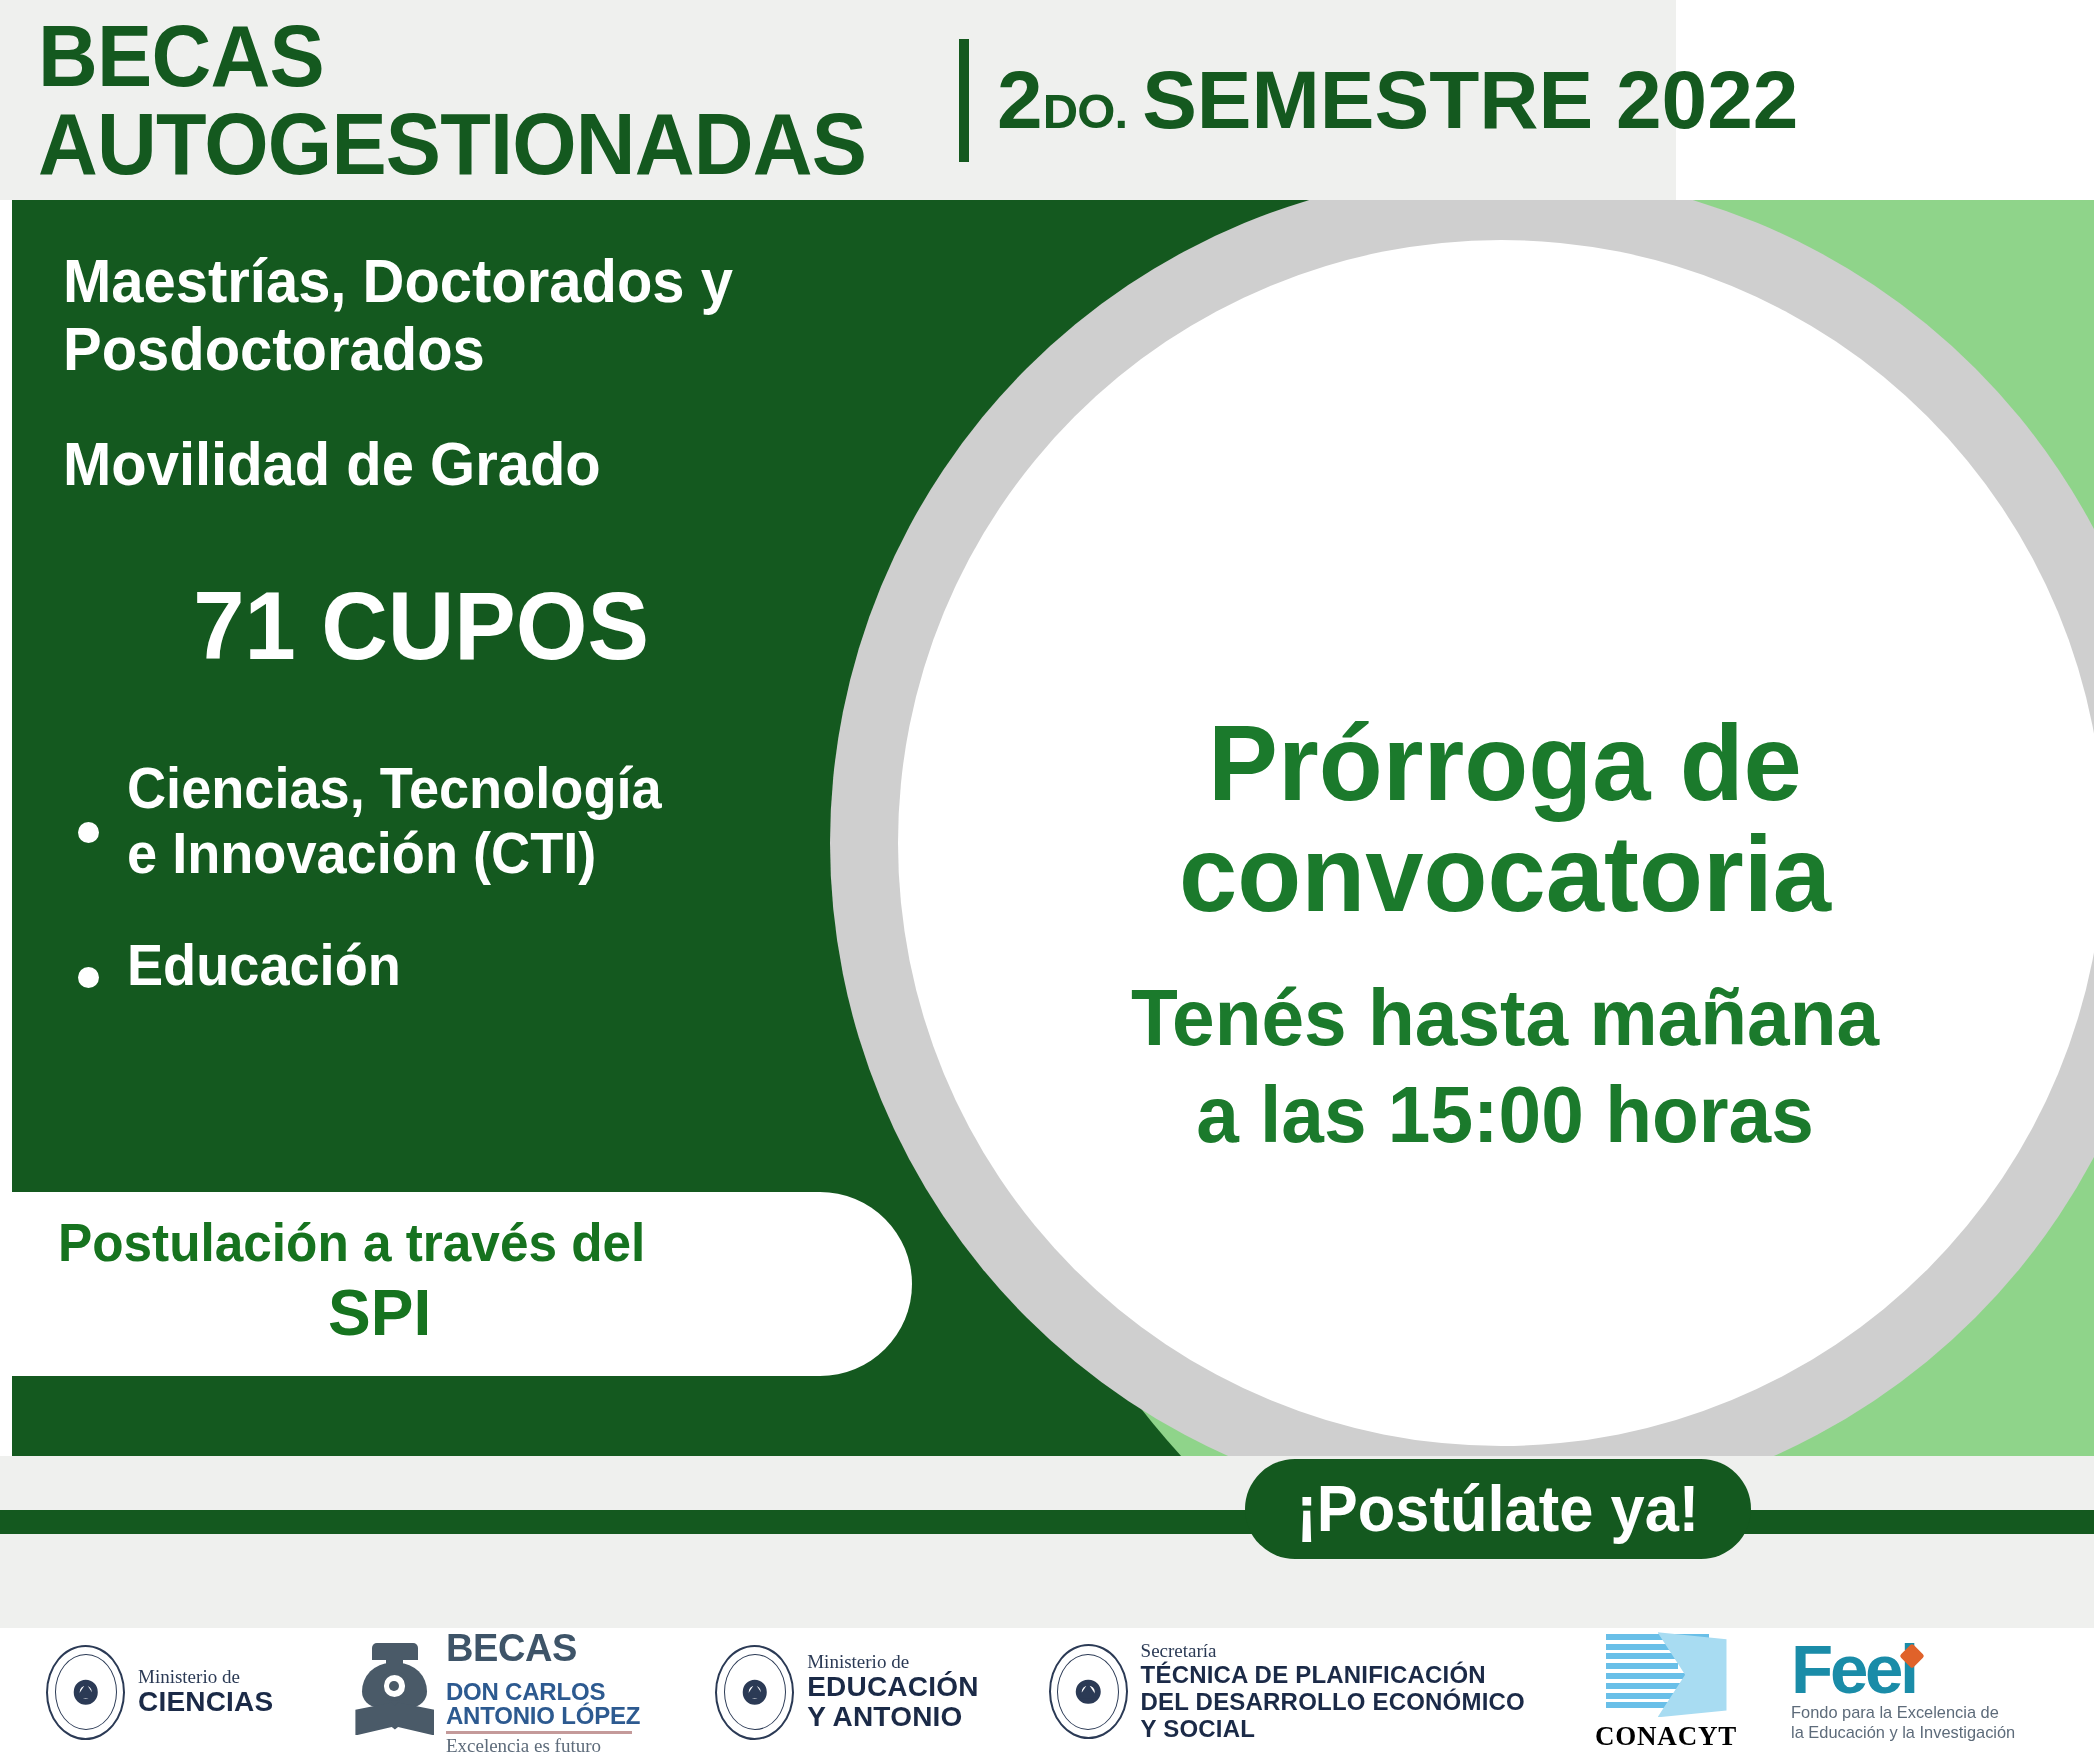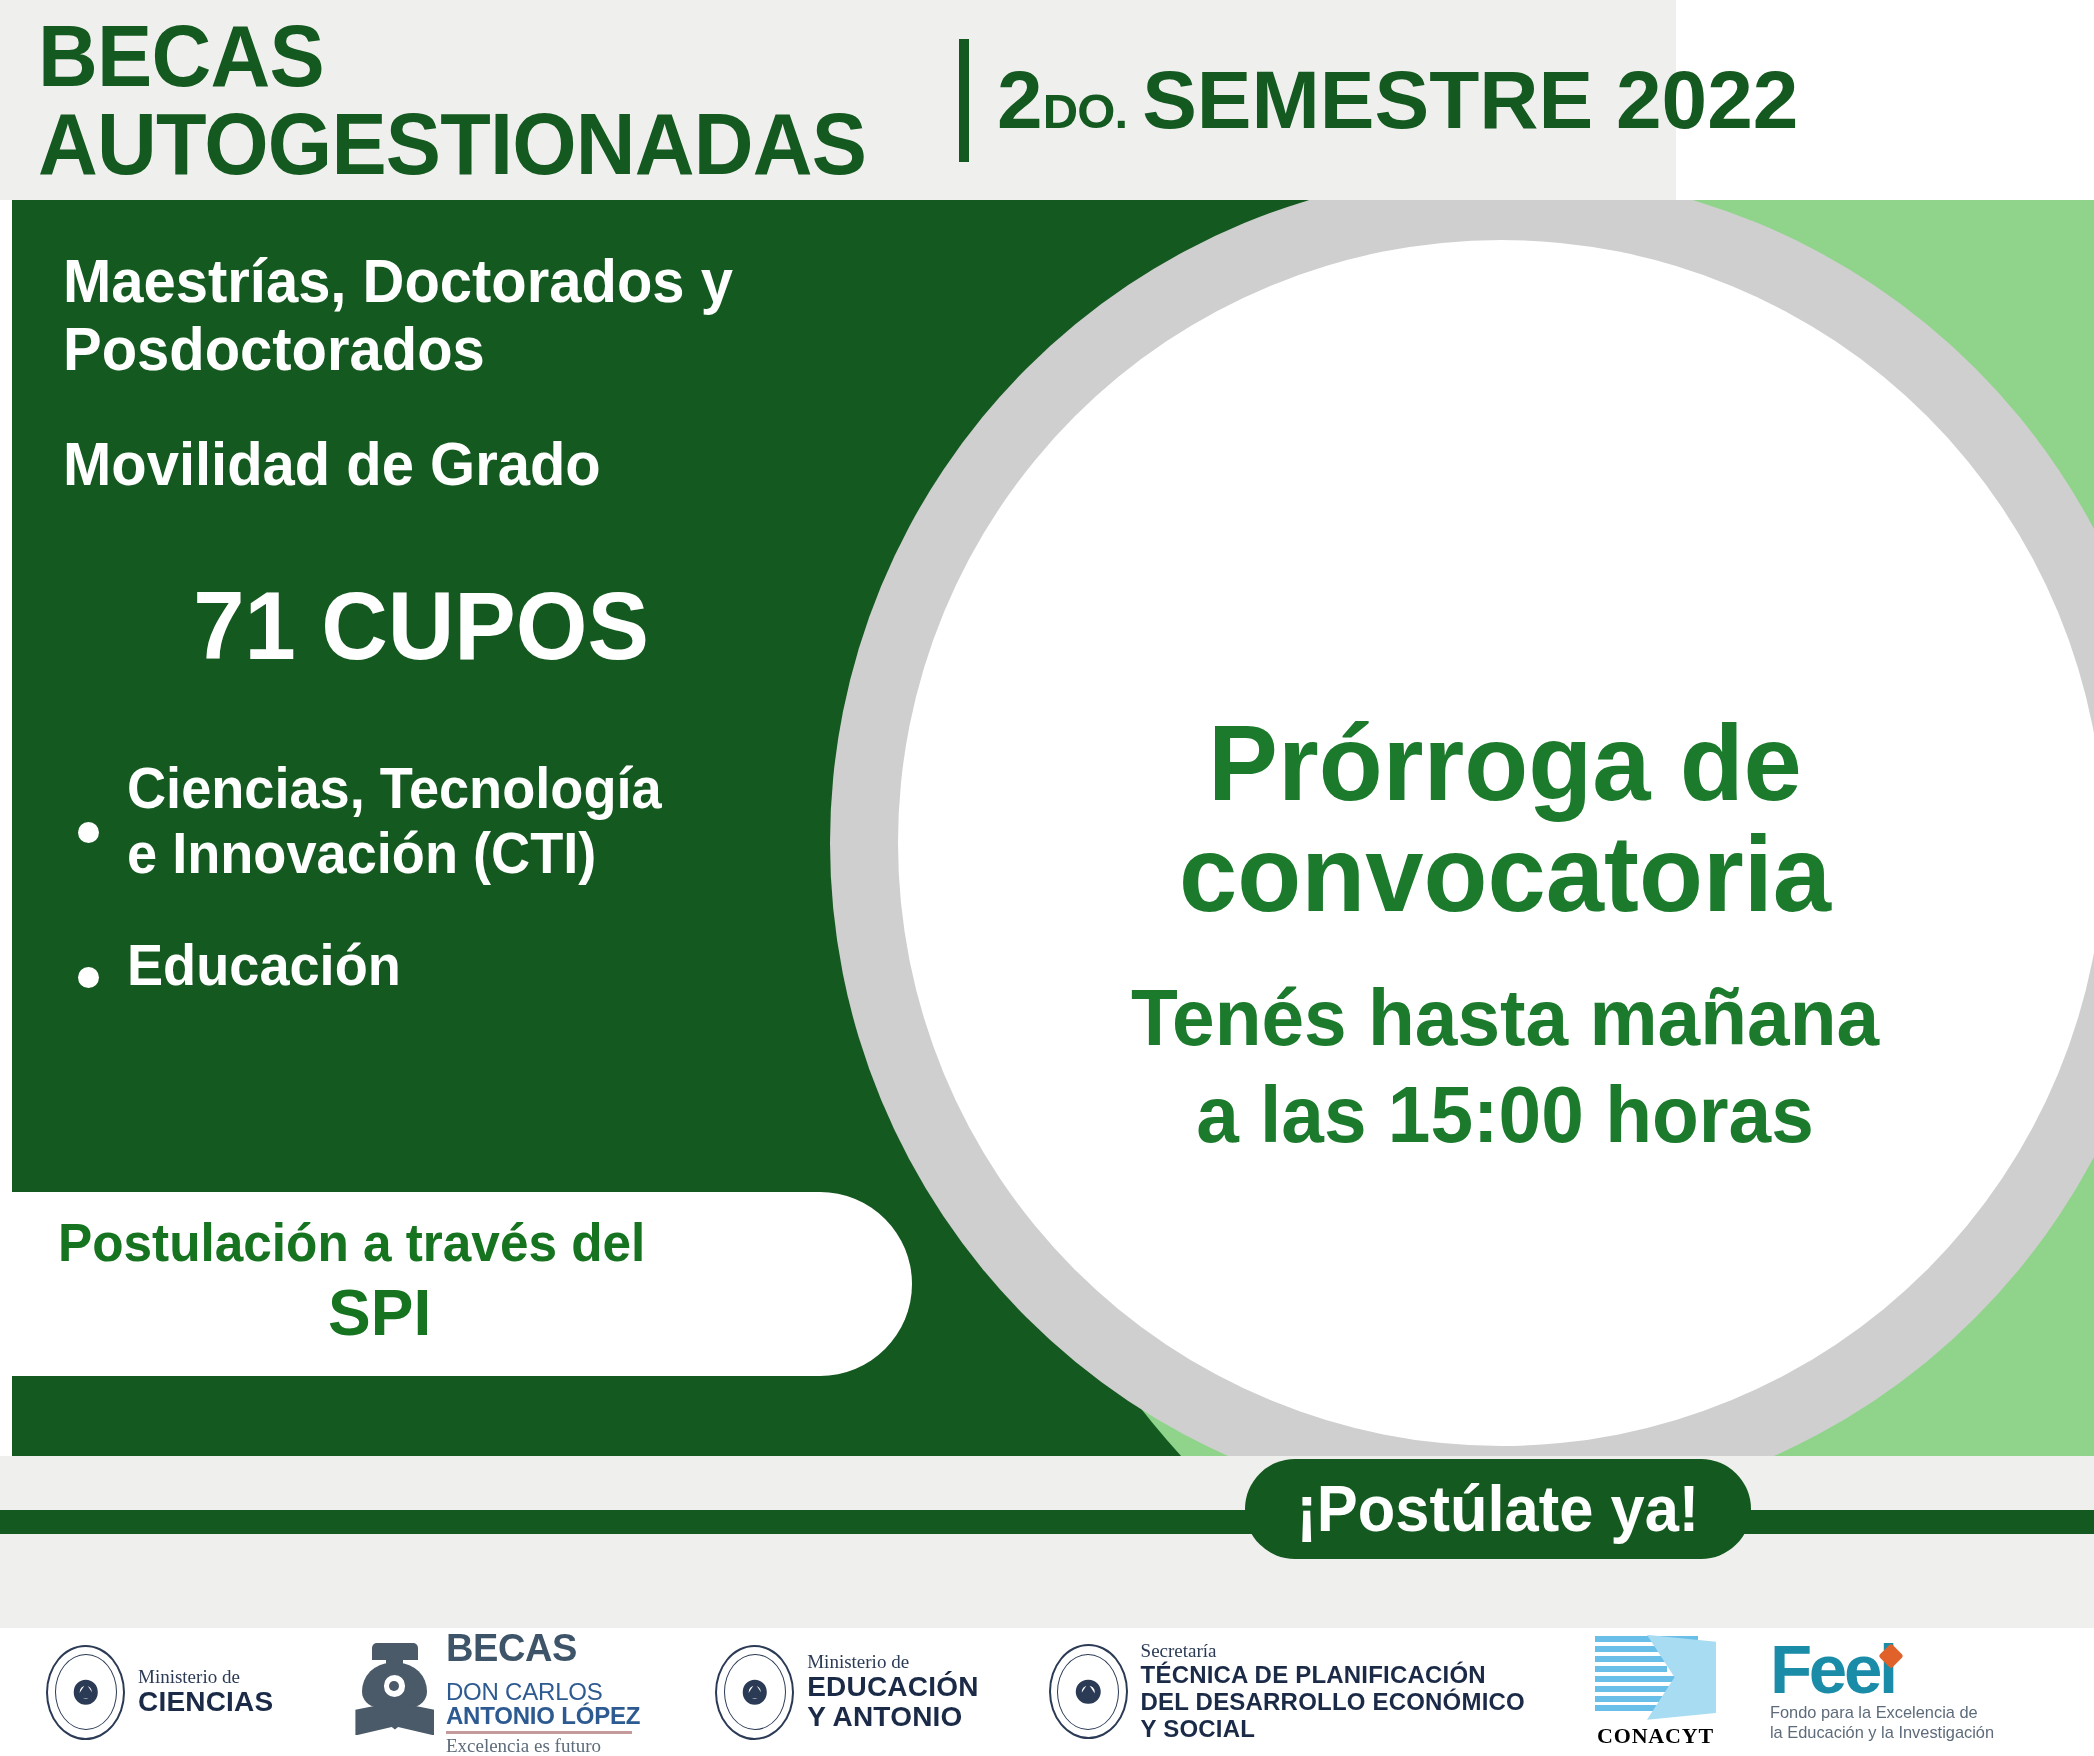--- a/index.html
+++ b/index.html
@@ -213,42 +213,42 @@
     position:absolute; left:34px; top:38px; width:9.8px; height:9.8px;
     border-radius:50%; background:#4a5a68;
   }
   .becas-mark .book{
     position:absolute; left:0; top:59px; width:79px; height:33px;
     background:#4a5a68;
     clip-path:polygon(0 22%, 46% 0, 50% 10%, 54% 0, 100% 22%, 100% 100%, 54% 74%, 50% 82%, 46% 74%, 0 100%);
   }
   .becas-txt{ margin-left:11.5px; line-height:1; }
   .becas-1{ font-size:38px; font-weight:bold; color:#3e5468; letter-spacing:-0.4px; }
-  .becas-2{ font-size:24px; font-weight:normal; color:#2d5a90; letter-spacing:-0.2px; margin-top:13px; }
+  .becas-2{ font-size:24px; font-weight:bold; color:#2d5a90; letter-spacing:-0.2px; margin-top:13px; }
   .becas-3{ font-size:24px; font-weight:bold; color:#2d5a90; letter-spacing:-0.2px; }
   .becas-rule{ height:2.5px; background:#c49a9a; margin:3.3px 0 2.5px; width:96%; }
   .becas-4{ font-size:19px; color:#5d6b7a; font-family:"Liberation Serif", serif; }
 
   
   .conacyt{ text-align:center; }
   .conacyt-mark{
     width:121px; height:85px; position:relative; overflow:hidden;
     margin:0 auto;
   }
   .conacyt-mark .bar{
     position:absolute; left:0; height:5.7px; background:#69bfe8;
   }
   .conacyt-mark .wedge{
     position:absolute; right:0; top:0; width:69px; height:85px;
     background:#a8dcf2;
     clip-path:polygon(0 0, 100% 8%, 100% 92%, 0 100%, 40% 50%);
   }
   .conacyt-label{
     font-family:"Liberation Serif", serif; font-weight:bold;
-    font-size:22px; color:#000000; letter-spacing:0.8px; margin-top:3.3px;
+    font-size:27px; color:#000000; letter-spacing:0.8px; margin-top:3.3px;
   }
 
   
   .feei-word{
     font-size:69px; font-weight:bold; color:#1a8ca8; line-height:0.82;
     letter-spacing:-3.3px; position:relative; display:inline-block;
   }
   .feei-diamond{
     position:absolute; right:-4.9px; top:4.9px; width:18px; height:18px;
     background:#e0622a; transform:rotate(45deg); border-radius:2.5px;

